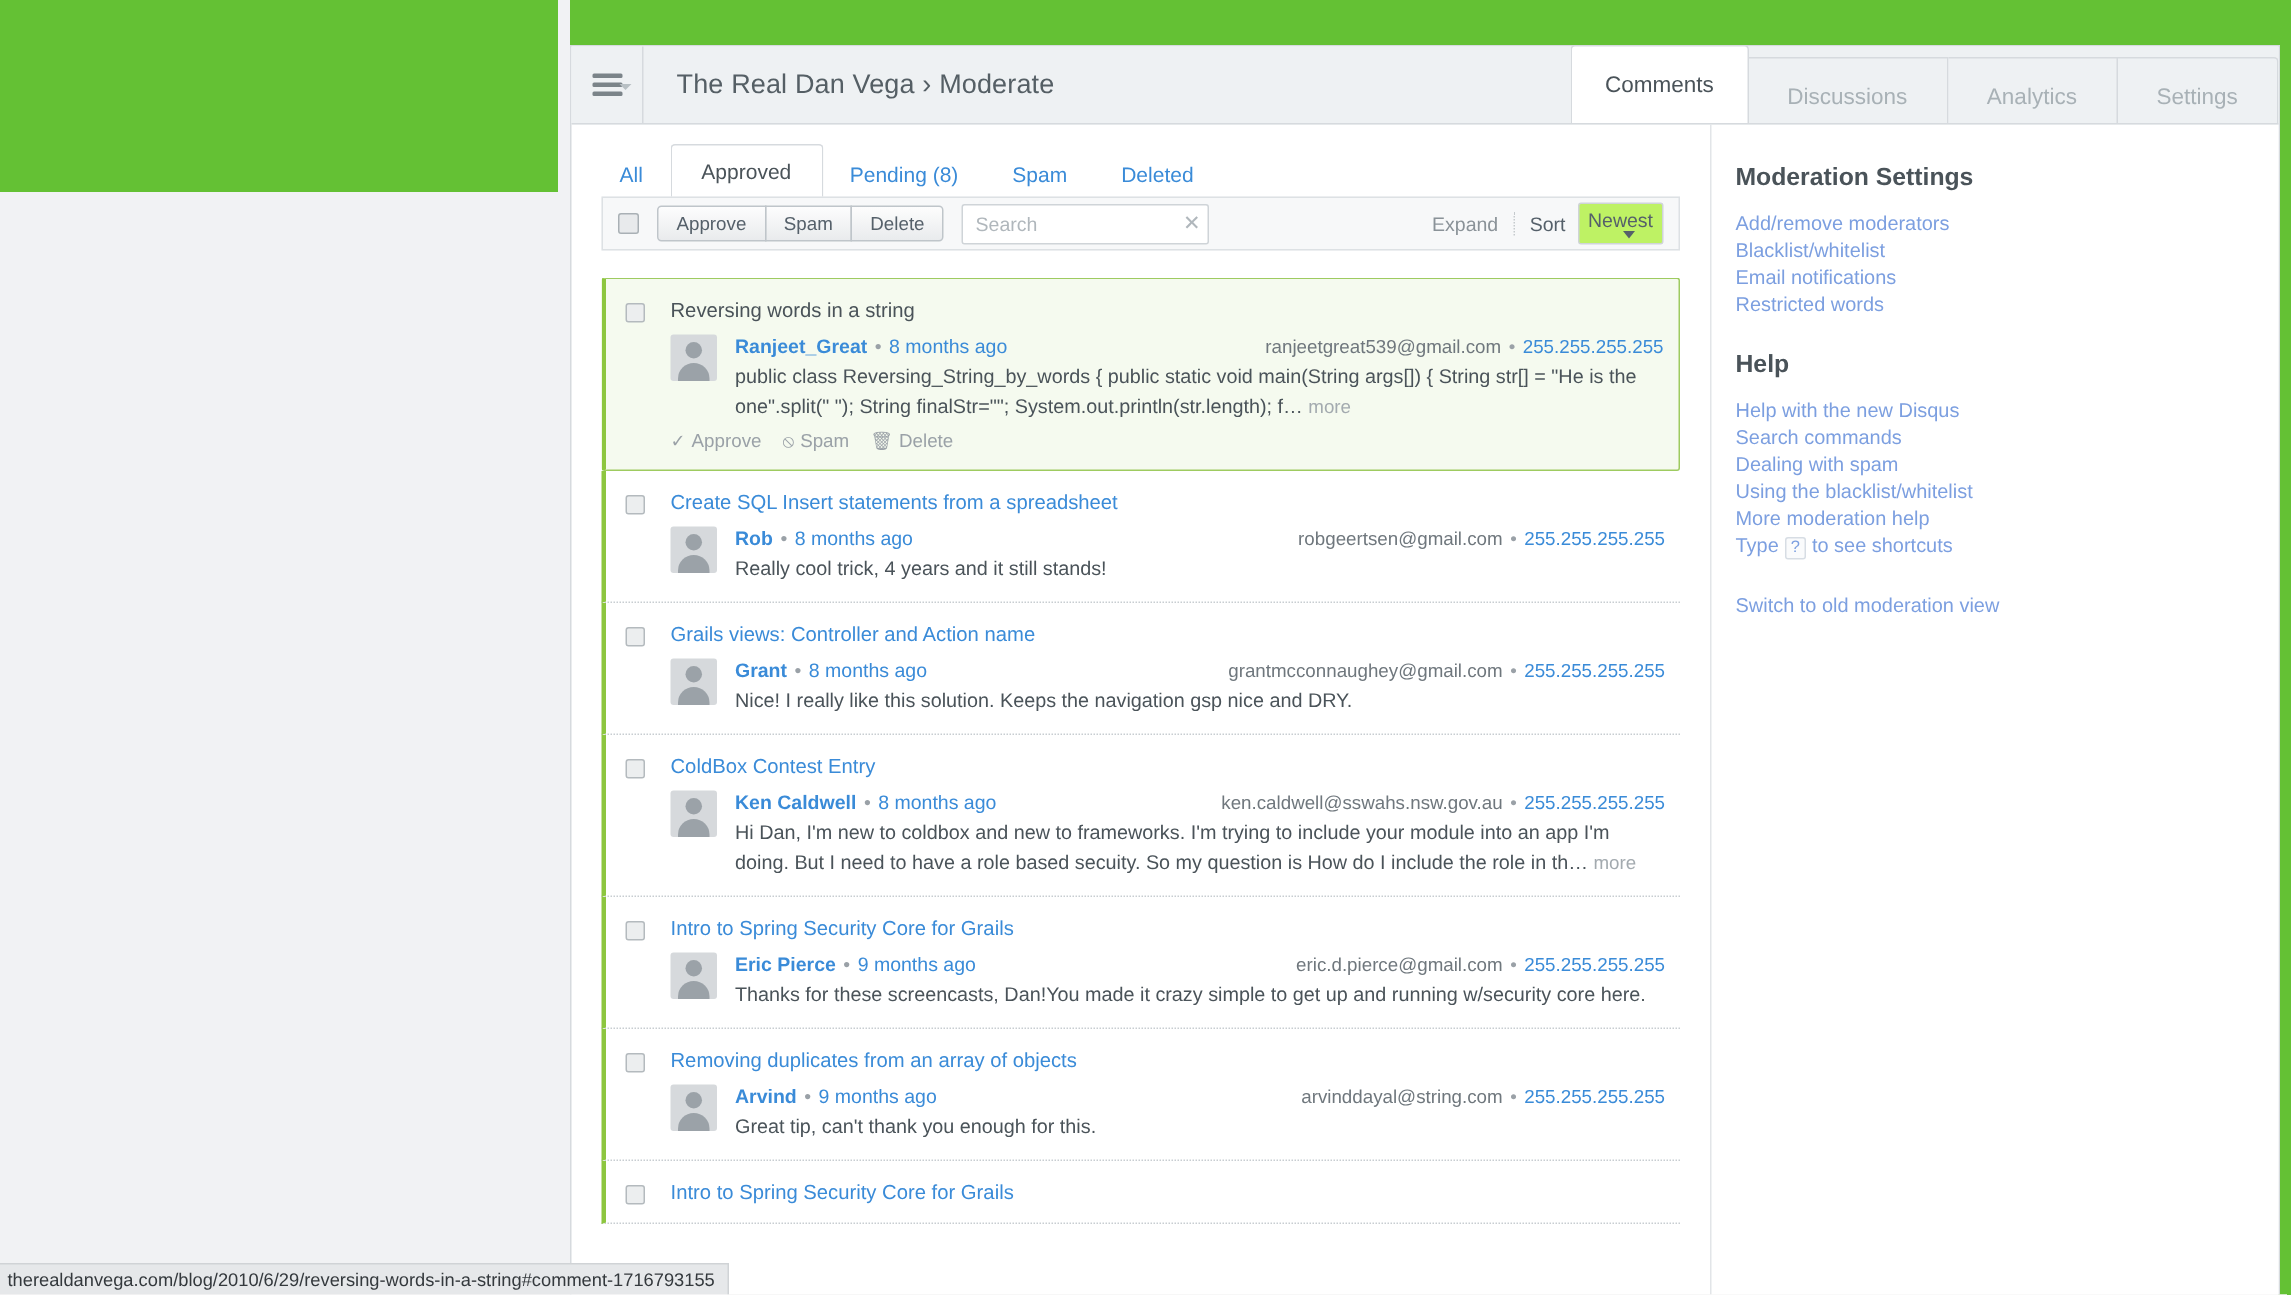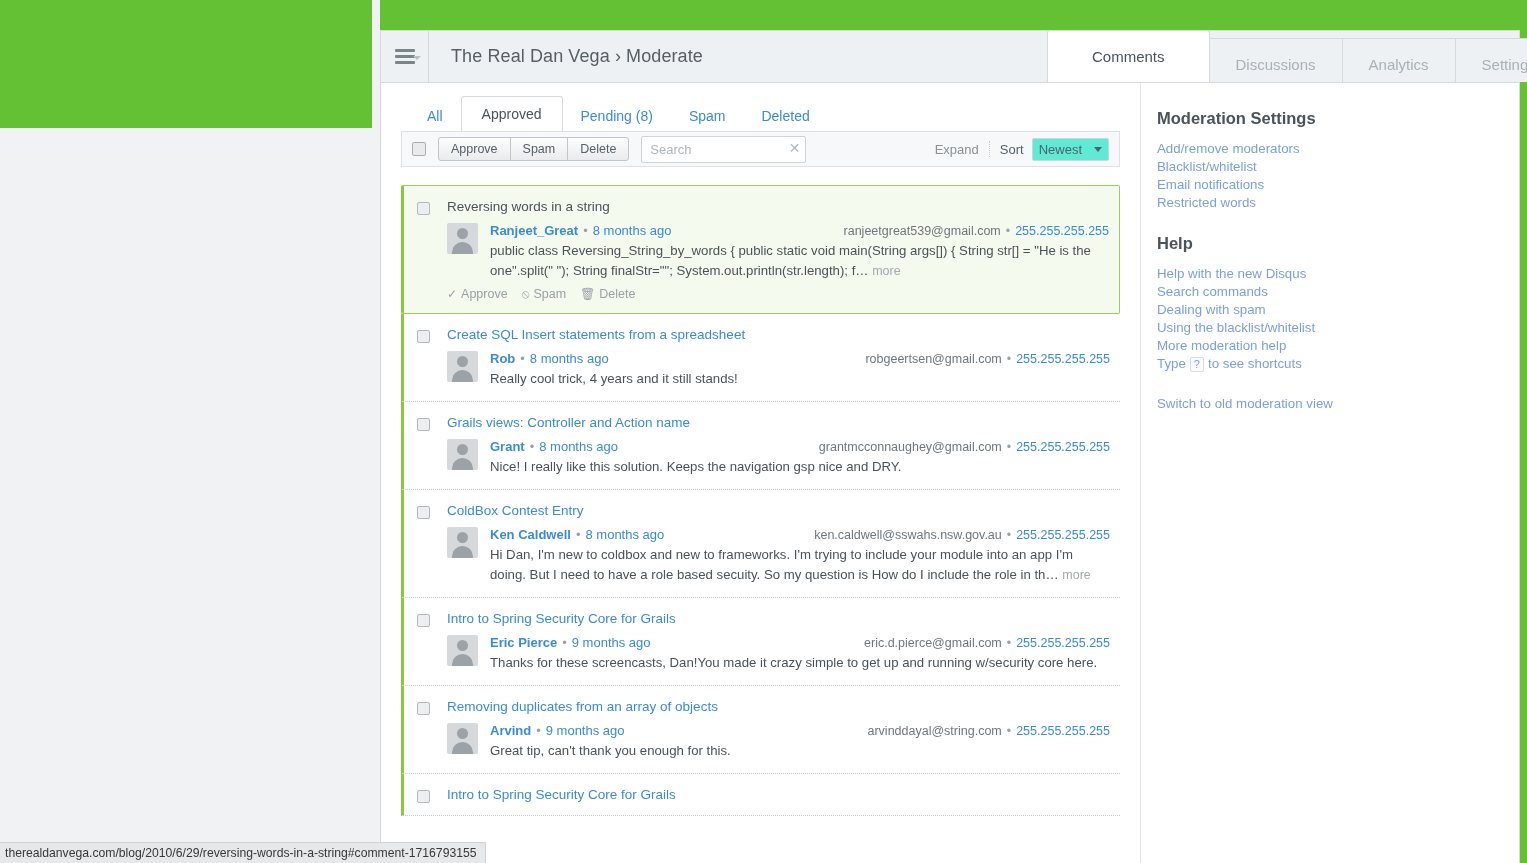--- a/index.html
+++ b/index.html
@@ -112,21 +112,21 @@
   .top-tab:first-child { border-left: 1px solid #d6dade; }
   .top-tab.active {
     height: 52px;
     line-height: 52px;
     background: #ffffff;
     color: #4a5359;
     border-top-left-radius: 3px;
     border-top-right-radius: 3px;
     position: relative;
     z-index: 5;
-    padding: 0 44px;
+    padding: 0 22px;
   }
   .top-tab.last { border-top-right-radius: 3px; }
 
   
   .body-split {
     display: flex;
     height: 780px;
   }
   .left-pane {
     width: 760px;
@@ -137,21 +137,21 @@
     flex: 1;
     padding: 26px 0 0 16px;
     background: #ffffff;
   }
 
   
   .sub-tabs {
     display: flex;
     align-items: flex-end;
     height: 48px;
-    padding-left: 28px;
+    padding-left: 14px;
     position: relative;
   }
   .sub-tab {
     font-size: 14px;
     color: #3a8bd8;
     padding: 8px 17px;
     cursor: pointer;
     border: 1px solid transparent;
     border-bottom: none;
     position: relative;
@@ -237,25 +237,26 @@
     width: 1px; height: 16px;
     border-left: 1px dotted #c5cacd;
     margin: 0 10px;
   }
   .sort-label { color: #55606a; margin-right: 8px; }
   .sort-select {
     font-size: 13px;
     color: #55606a;
     border: 1px solid #cfd4d8;
     border-radius: 2px;
-    background: #5eead4;
+    background: #bef264;
     padding: 3px 6px;
     display: flex;
     align-items: center;
     cursor: pointer;
+    flex-direction: column;
   }
   .sort-caret {
     margin-left: 12px;
     width: 0; height: 0;
     border-left: 4px solid transparent;
     border-right: 4px solid transparent;
     border-top: 5px solid #55606a;
   }
 
   

